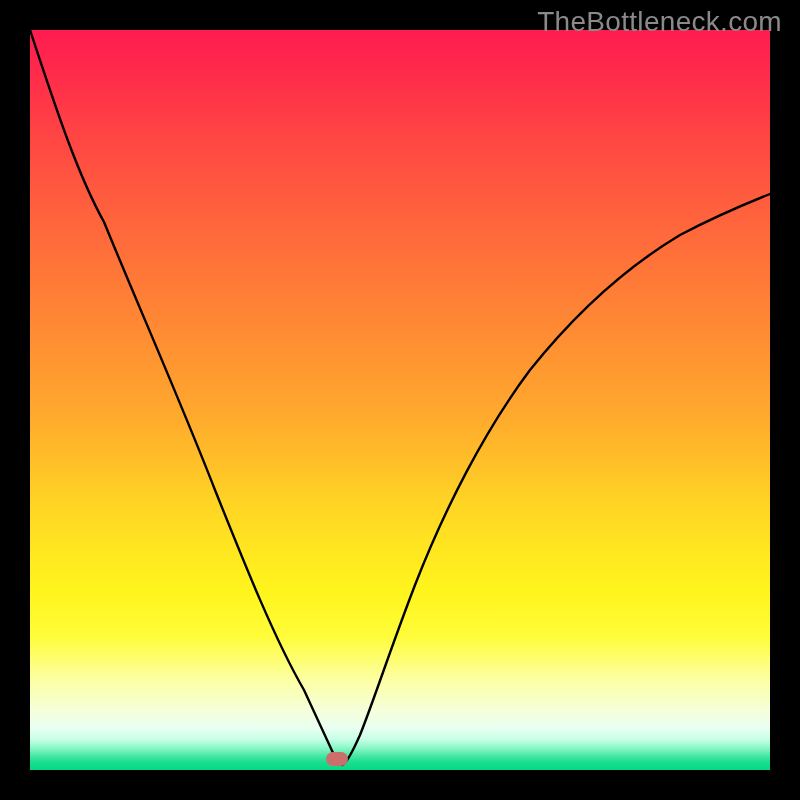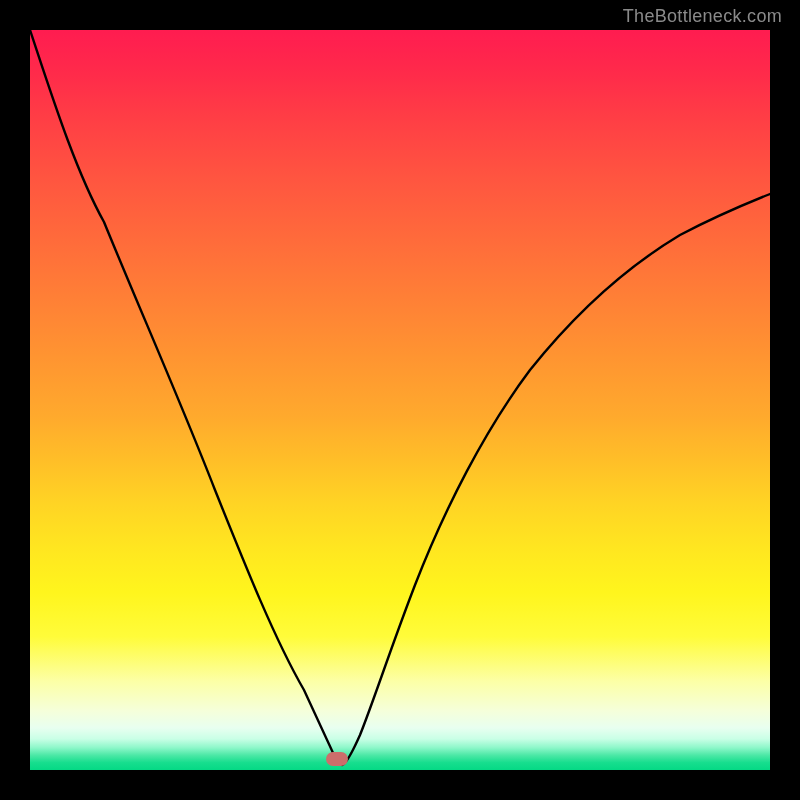--- a/index.html
+++ b/index.html
@@ -49,21 +49,21 @@
       #4ce8a6 98%,
       #17de8e 99%,
       #05d985 100%
     );
   }
   .watermark {
     position: absolute;
     top: 6px;
     right: 18px;
     color: #8a8a8a;
-    font-size: 18px;
+    font-size: 28px;
     font-weight: 500;
     letter-spacing: 0.3px;
     user-select: none;
   }
   .curve-svg {
     position: absolute;
     left: 0;
     top: 0;
     width: 740px;
     height: 740px;

